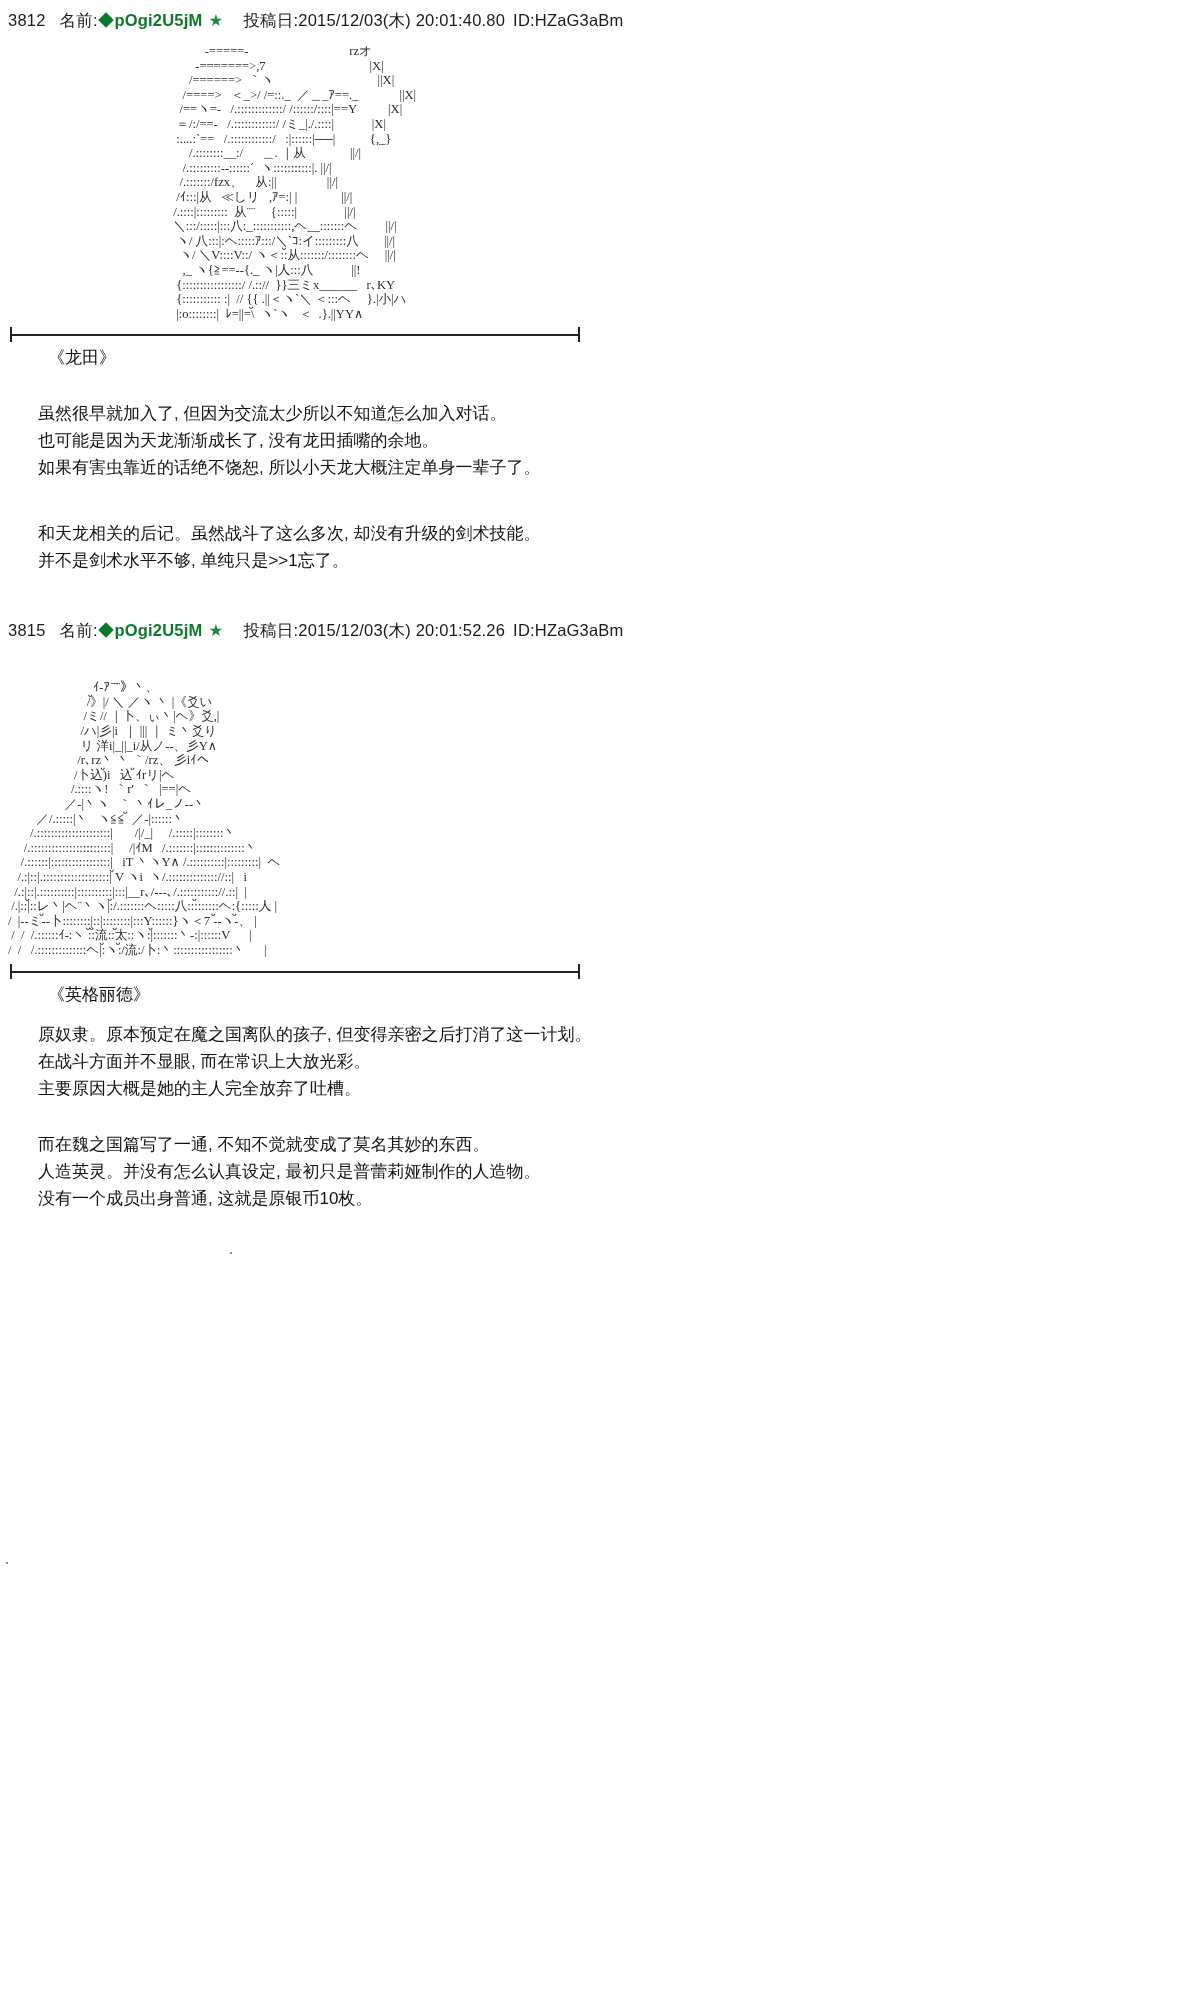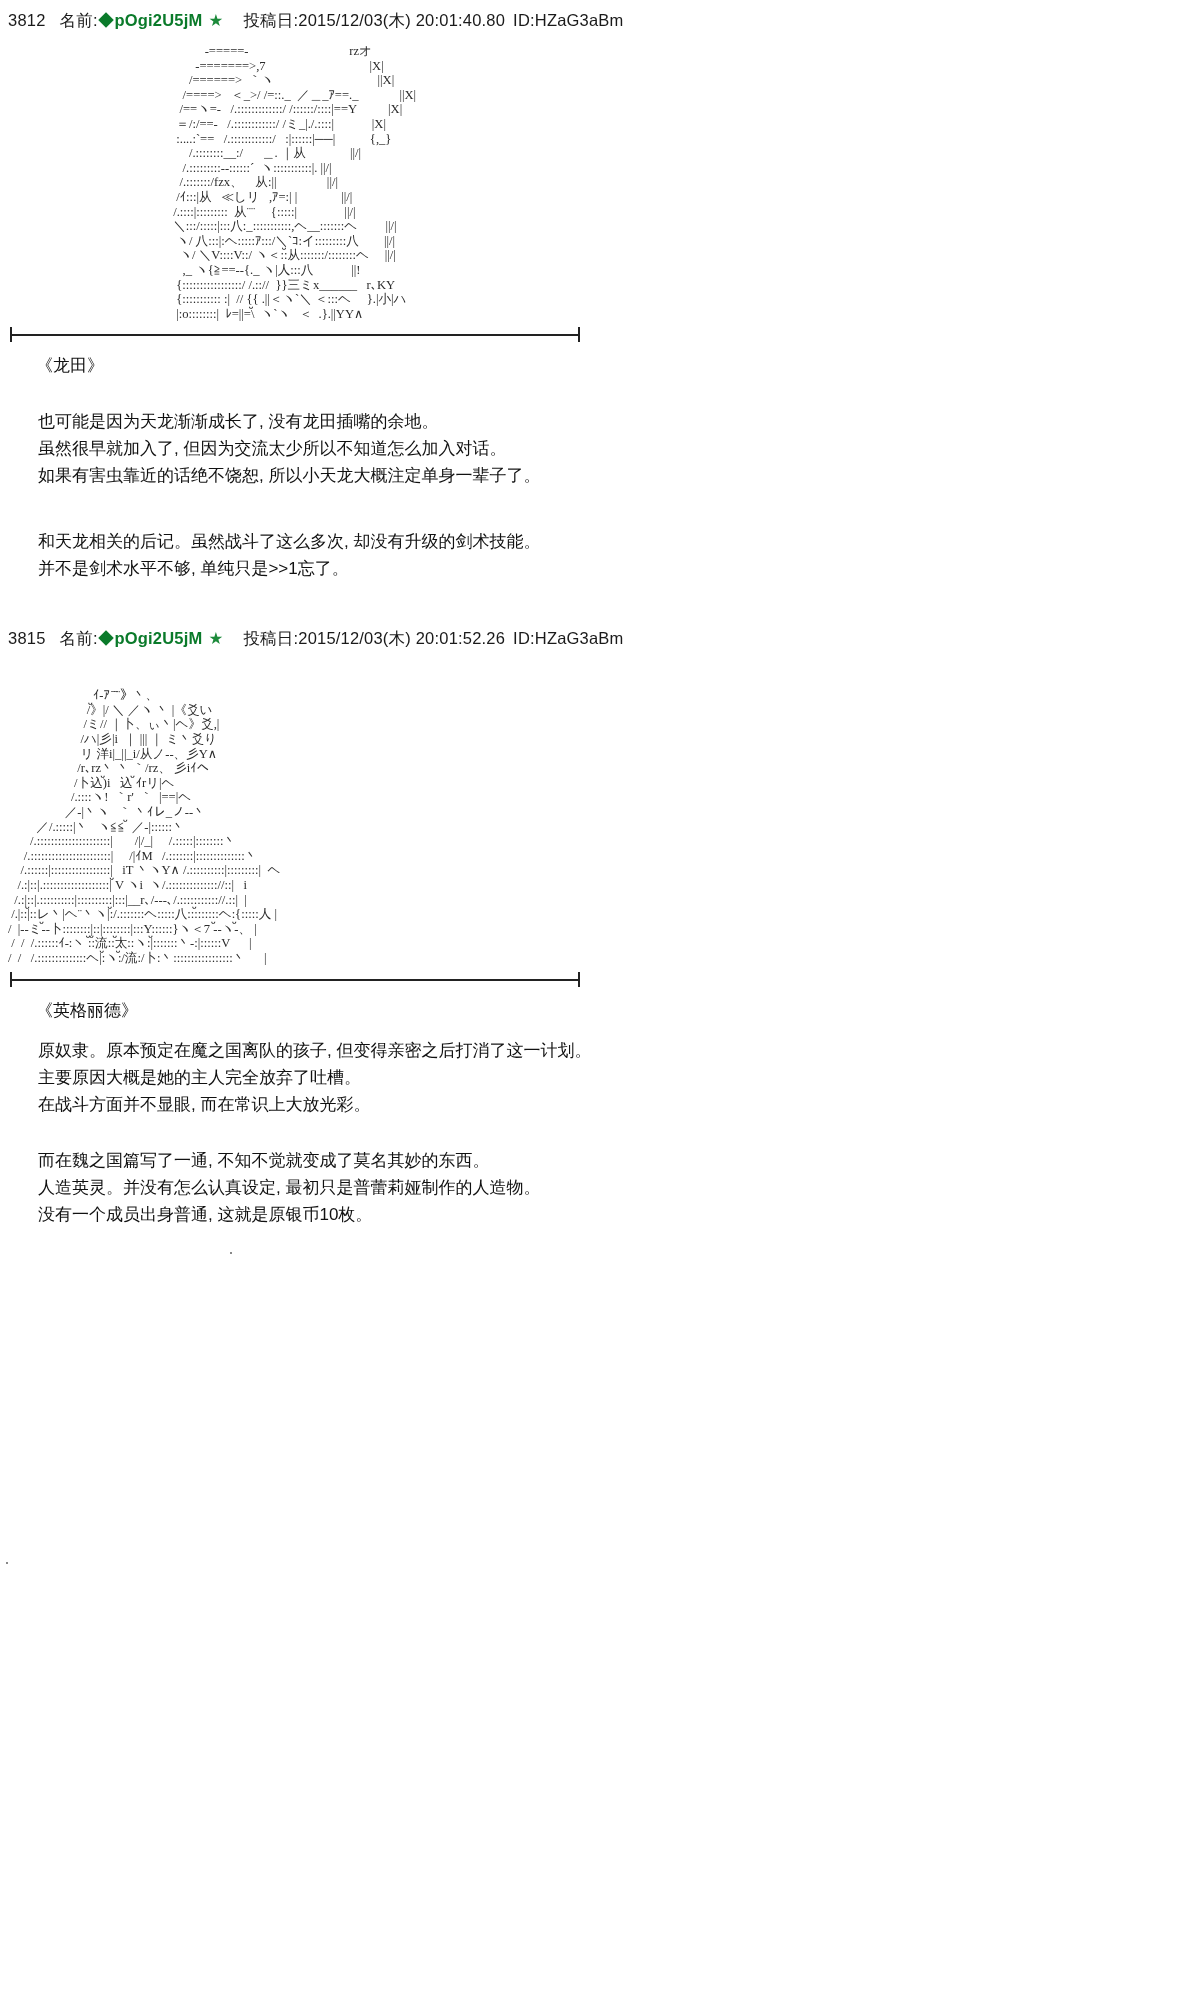--- a/index.html
+++ b/index.html
@@ -72,22 +72,22 @@
     height: 15px;
     background: #222;
   }
   .sep .tick.left { left: 10px; }
   .sep .tick.right { left: 578px; }
 
   
   .section-title {
     font-size: 17px;
     line-height: 26px;
-    padding-left: 36px;
-    margin-top: 12px;
+    padding-left: 48px;
+    margin-top: 4px;
     color: #111;
   }
   .para {
     font-size: 17px;
     line-height: 27px;
     padding-left: 38px;
     margin-top: 13px;
     color: #111;
   }
   .para div { white-space: nowrap; }
@@ -134,22 +134,22 @@
       <div class="tick left"></div>
       <div class="tick right"></div>
     </div>
 
     <div class="section-title">《龙田》</div>
 
 
     <div class="gap-md"></div>
 
     <div class="para">
+      <div>虽然很早就加入了, 但因为交流太少所以不知道怎么加入对话。</div>
       <div>也可能是因为天龙渐渐成长了, 没有龙田插嘴的余地。</div>
-      <div>虽然很早就加入了, 但因为交流太少所以不知道怎么加入对话。</div>
       <div>如果有害虫靠近的话绝不饶恕, 所以小天龙大概注定单身一辈子了。</div>
     </div>
 
     <div class="gap-lg"></div>
 
 
     <div class="para">
       <div>和天龙相关的后记。虽然战斗了这么多次, 却没有升级的剑术技能。</div>
       <div>并不是剑术水平不够, 单纯只是&gt;&gt;1忘了。</div>
     </div>
@@ -185,22 +185,22 @@
     <div class="sep">
       <div class="rule"></div>
       <div class="tick left"></div>
       <div class="tick right"></div>
     </div>
 
     <div class="section-title">《英格丽德》</div>
 
     <div class="para">
       <div>原奴隶。原本预定在魔之国离队的孩子, 但变得亲密之后打消了这一计划。</div>
+      <div>在战斗方面并不显眼, 而在常识上大放光彩。</div>
       <div>主要原因大概是她的主人完全放弃了吐槽。</div>
-      <div>在战斗方面并不显眼, 而在常识上大放光彩。</div>
     </div>
 
     <div class="gap-md"></div>
 
     <div class="para">
       <div>而在魏之国篇写了一通, 不知不觉就变成了莫名其妙的东西。</div>
       <div>人造英灵。并没有怎么认真设定, 最初只是普蕾莉娅制作的人造物。</div>
       <div>没有一个成员出身普通, 这就是原银币10枚。</div>
     </div>
   </div>

